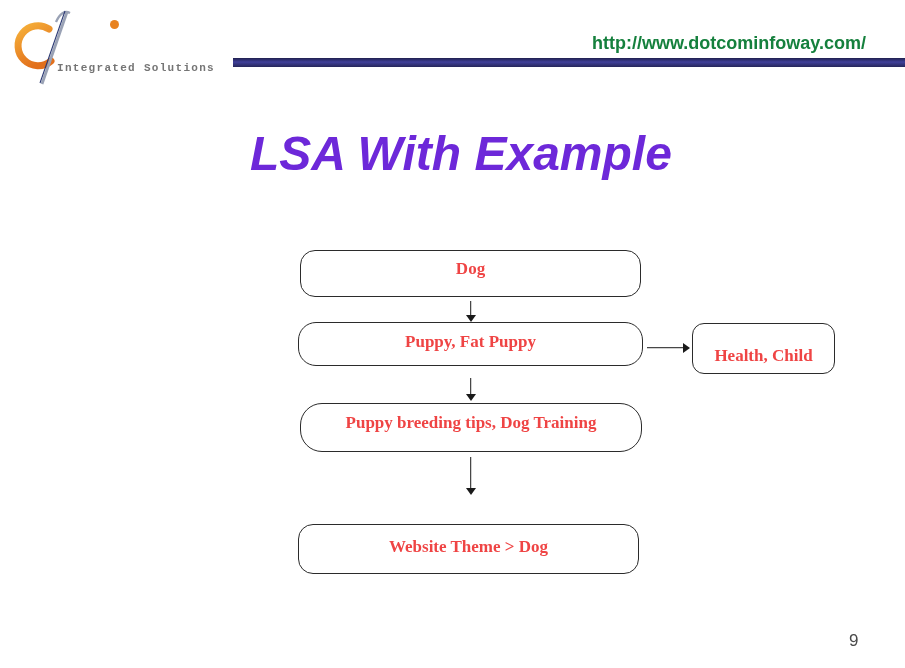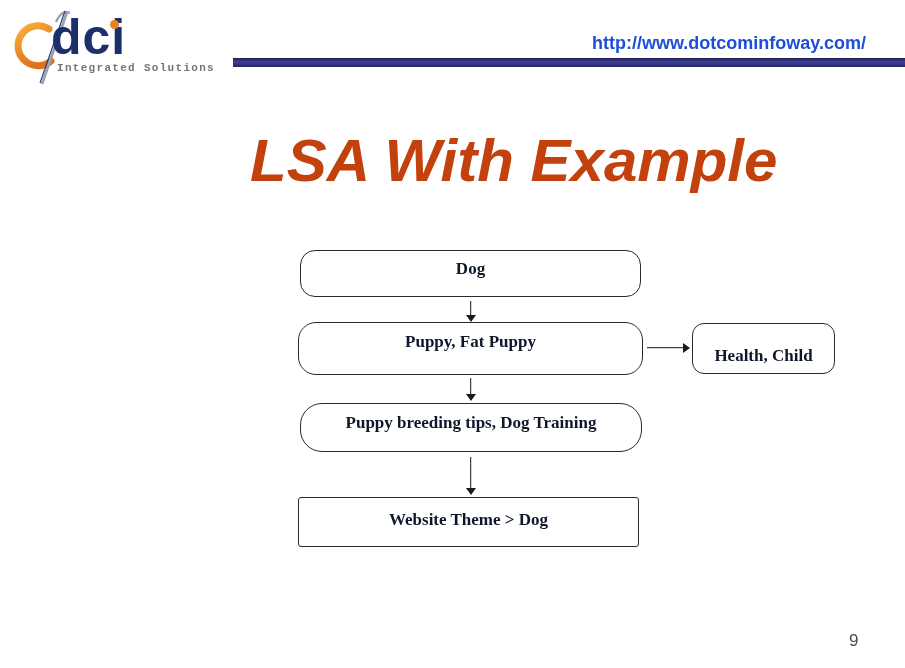--- a/index.html
+++ b/index.html
@@ -25,49 +25,49 @@
     background:#e8821f;
   }
   .tagline{
     position:absolute;left:53px;top:58px;
     font-size:11px;font-weight:bold;letter-spacing:1.3px;
     color:#757575;white-space:nowrap;font-family:Liberation Mono, monospace;
   }
   .header-url{
     position:absolute;top:33px;right:39px;
     font-size:18px;font-weight:bold;
-    color:#1d4ed8;white-space:nowrap;
+    color:#15803d;white-space:nowrap;
     text-decoration:none;
   }
   .header-bar{
     position:absolute;left:233px;top:58px;right:0;height:9px;
     background:linear-gradient(180deg,#20204e 0%,#40409a 45%,#26265a 100%);
   }
 
   
   .slide-title{
     position:absolute;left:250px;top:126px;margin:0;
-    font-size:60px;line-height:1.15;
+    font-size:48px;line-height:1.15;
     font-weight:bold;font-style:italic;
-    color:#c2410c;letter-spacing:0px;white-space:nowrap;
+    color:#6d28d9;letter-spacing:0px;white-space:nowrap;
   }
 
   
   .fc-box{
     position:absolute;box-sizing:border-box;
     border:1.5px solid #2b2b2b;background:#ffffff;
     display:flex;justify-content:center;align-items:flex-start;
     font-family:"Liberation Serif",serif;font-weight:bold;
-    font-size:17px;color:#0f172a;
+    font-size:17px;color:#ef4444;
   }
   .fc-box span{white-space:nowrap;}
   .box1{left:300px;top:250px;width:341px;height:47px;border-radius:15px;padding-top:8px;}
-  .box2{left:298px;top:322px;width:345px;height:53px;border-radius:18px;padding-top:9px;}
+  .box2{left:298px;top:322px;width:345px;height:44px;border-radius:18px;padding-top:9px;}
   .box3{left:300px;top:403px;width:342px;height:49px;border-radius:22px;padding-top:9px;}
-  .box4{left:298px;top:497px;width:341px;height:50px;border-radius:3px;padding-top:12px;}
+  .box4{left:298px;top:524px;width:341px;height:50px;border-radius:15px;padding-top:12px;}
   .boxside{left:692px;top:323px;width:143px;height:51px;border-radius:12px;align-items:center;padding-top:14px;}
 
   .arrow-v{position:absolute;width:11px;}
   .arrow-v .shaft{position:absolute;left:50%;transform:translateX(-50%);top:0;bottom:6px;width:1.6px;background:#1a1a1a;}
   .arrow-v .head{position:absolute;left:50%;transform:translateX(-50%);bottom:0;width:0;height:0;
     border-left:5px solid transparent;border-right:5px solid transparent;border-top:7px solid #1a1a1a;}
   .arr1{left:465px;top:301px;height:21px;}
   .arr2{left:465px;top:378px;height:23px;}
   .arr3{left:465px;top:457px;height:38px;}
 
@@ -94,21 +94,20 @@
         <linearGradient id="og" x1="0" y1="0" x2="0.5" y2="1">
           <stop offset="0" stop-color="#f6b13a"></stop>
           <stop offset="1" stop-color="#e2701c"></stop>
         </linearGradient>
       </defs>
       <path d="M 45 25 A 20 20 0 1 0 47 57" fill="none" stroke="url(#og)" stroke-width="7" stroke-linecap="round"></path>
       <path d="M 52 18 Q 58 5 66 9" fill="none" stroke="#9aa2b5" stroke-width="2.4"></path>
       <line x1="63" y1="8" x2="38" y2="80" stroke="#9aa2b5" stroke-width="2.8"></line>
       <line x1="61" y1="7" x2="36" y2="79" stroke="#2c3a74" stroke-width="1.1"></line>
     </svg>
-    <div class="brand">dci</div>
     <div class="brand-idot"></div>
     <div class="tagline">Integrated Solutions</div>
   </div>
 
   <a class="header-url" href="#">http://www.dotcominfoway.com/</a>
   <div class="header-bar"></div>
 
   <h1 class="slide-title">LSA With Example</h1>
 
   <div class="fc-box box1">

